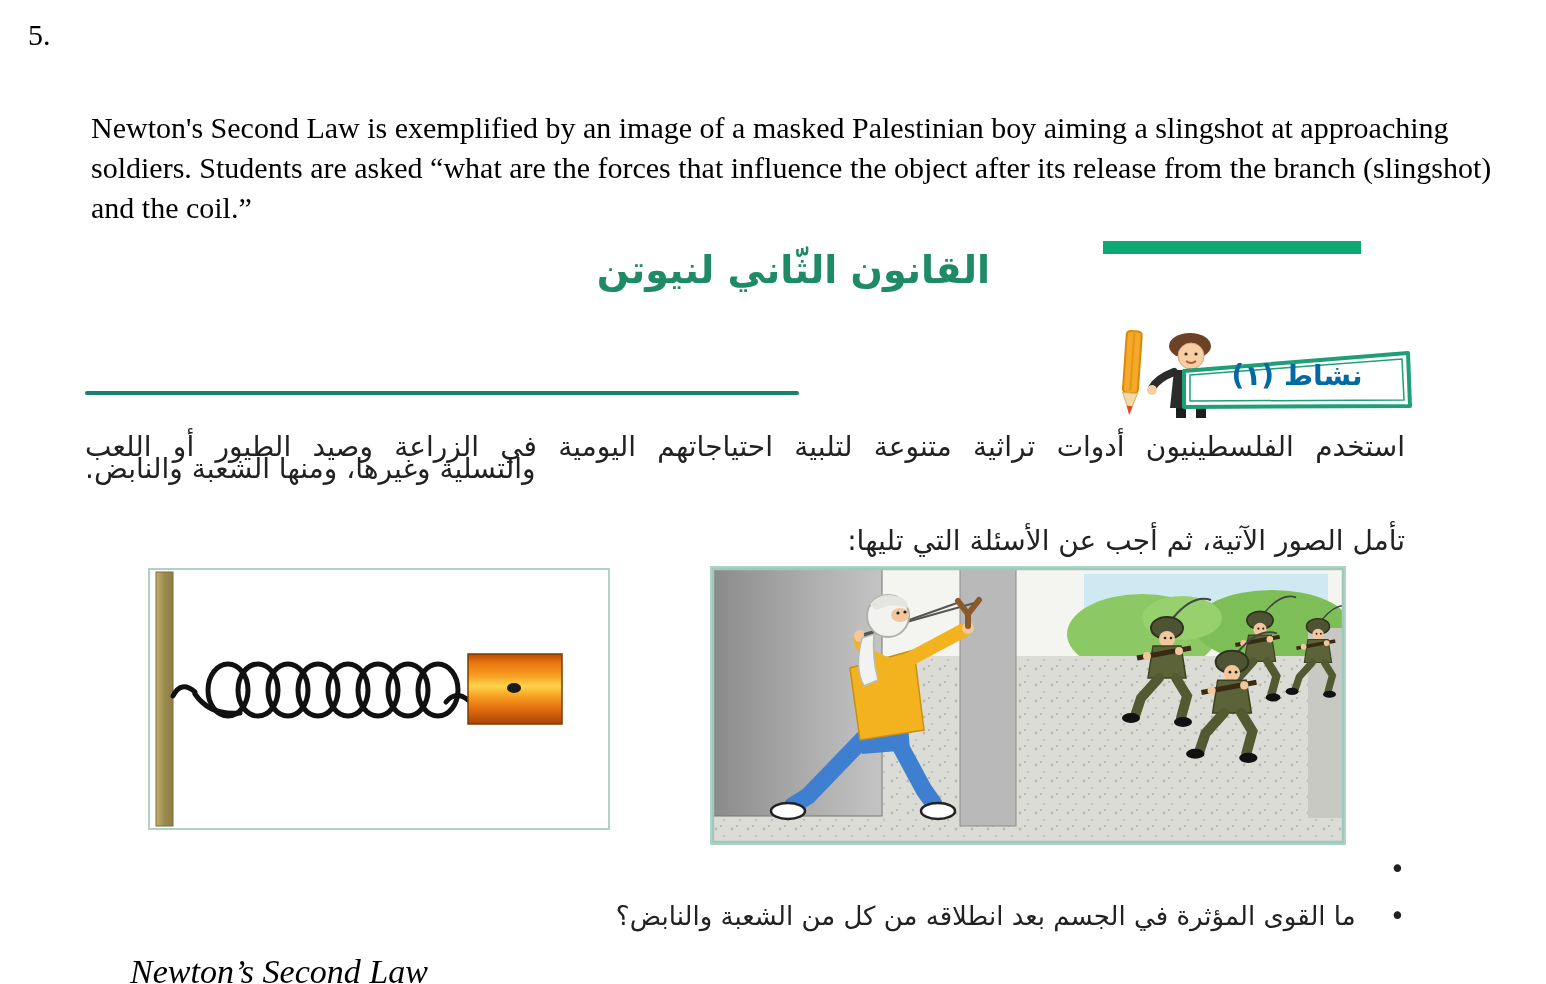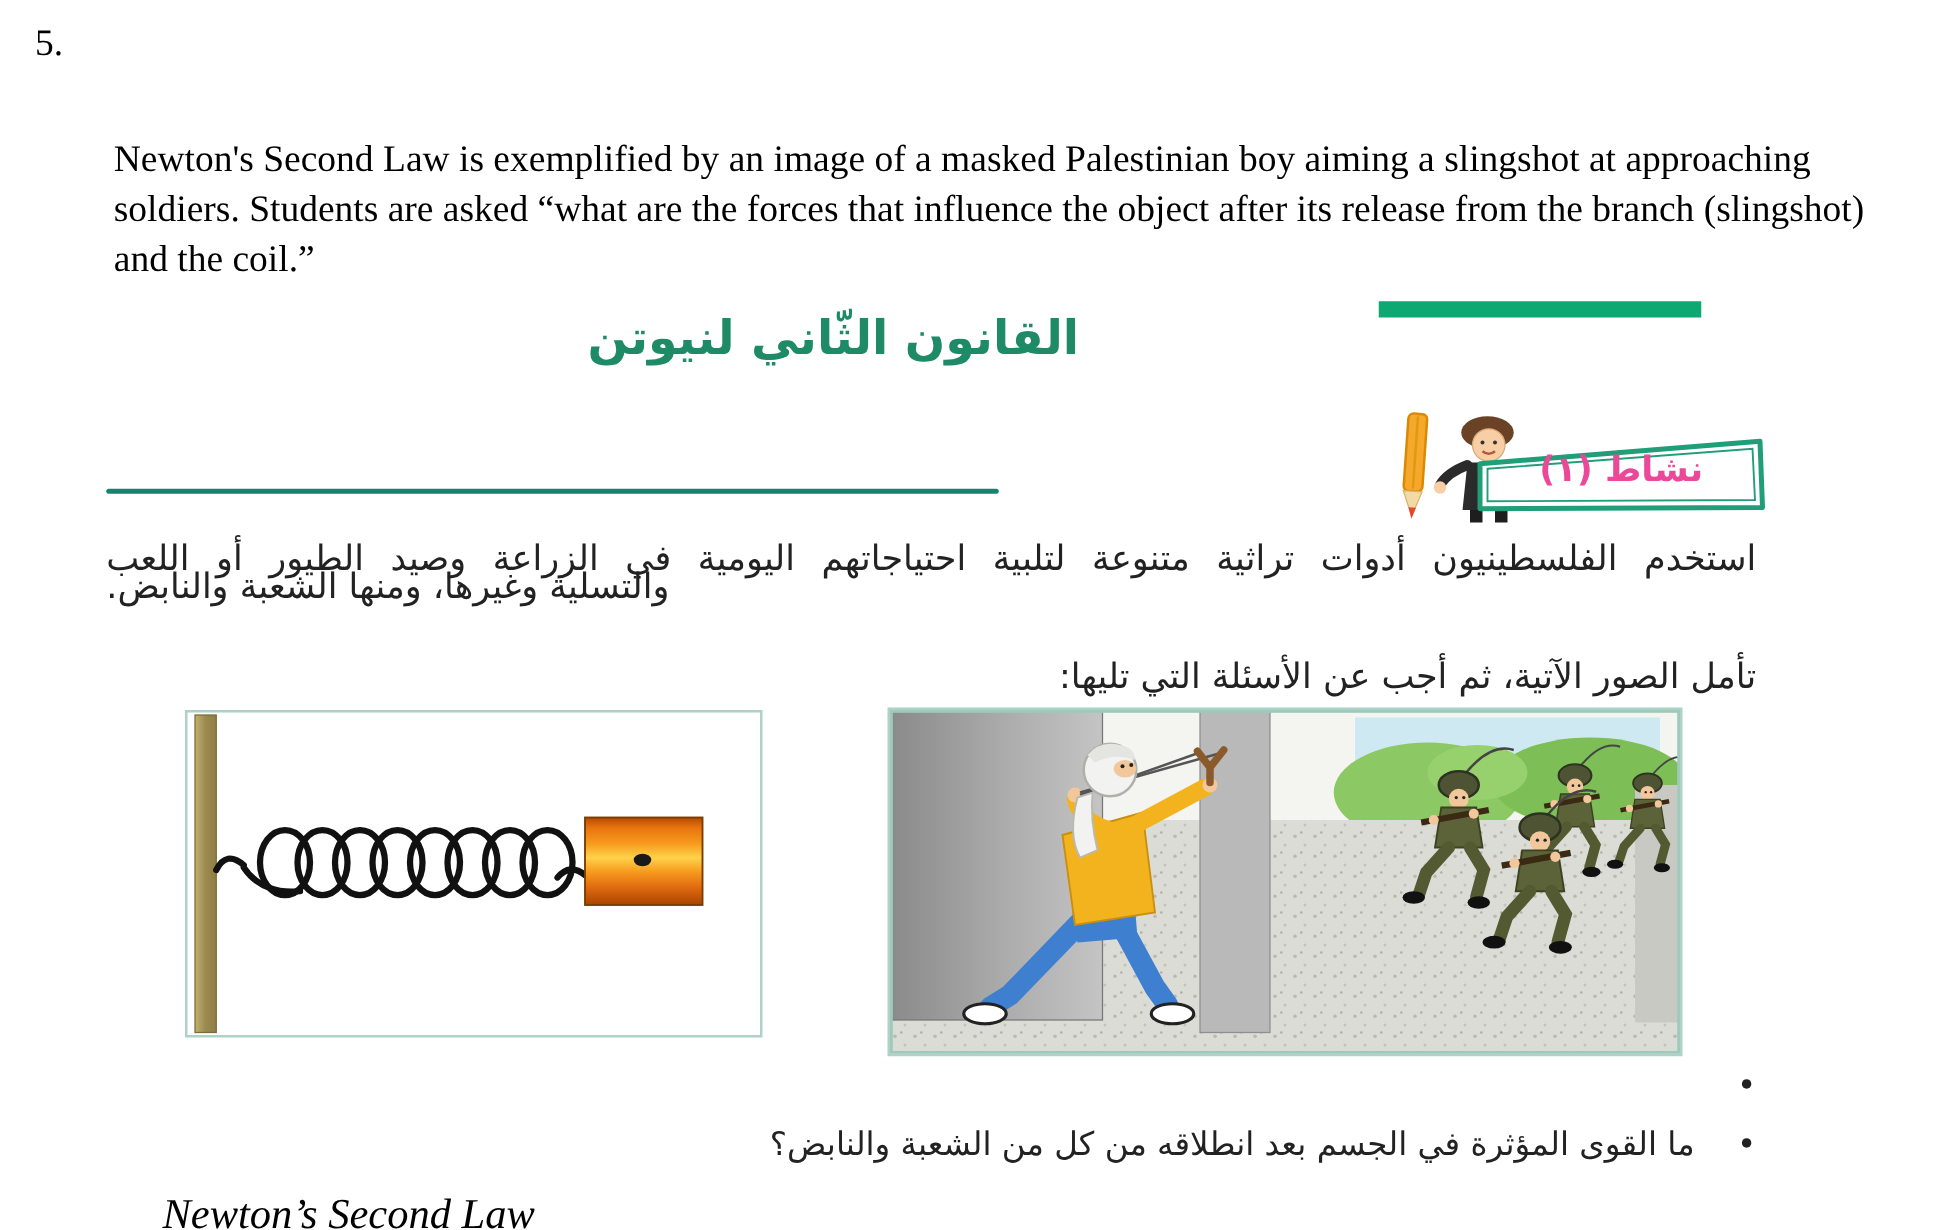--- a/index.html
+++ b/index.html
@@ -11,21 +11,21 @@
   .cite-num{width:47px;font-size:30px;line-height:42px;flex:0 0 auto;}
   .cite-text{font-size:30px;line-height:42px;}
   .italic{font-style:italic;}
   .description{position:absolute;left:59px;top:108px;width:1405px;
                font-size:30px;line-height:40px;margin-left:32px;}
   .footer-caption{position:absolute;left:130px;top:950px;font-size:34px;
                   font-style:italic;line-height:44px;}
 
   
   .green-bar{position:absolute;left:1103px;top:241px;width:258px;height:13px;}
-  .tb-title{position:absolute;left:470px;top:248px;width:520px;text-align:left;
+  .tb-title{position:absolute;left:470px;top:248px;width:520px;text-align:right;
             direction:rtl;font-family:"DejaVu Sans",sans-serif;font-weight:700;
             font-size:38px;}
   .activity-line{position:absolute;left:85px;top:391px;width:714px;height:4px;border-radius:2px;}
   .activity-title{position:absolute;left:800px;top:352px;width:305px;text-align:left;
                   direction:rtl;font-family:"DejaVu Sans",sans-serif;font-weight:700;
                   font-size:31px;color:#1c1c1c;}
   .pencil{position:absolute;left:1112px;top:327px;width:38px;height:94px;}
   .character{position:absolute;left:1144px;top:330px;width:96px;height:92px;}
   .banner{position:absolute;left:1180px;top:349px;width:234px;height:62px;}
   .banner svg{position:absolute;left:0;top:0;}
@@ -89,21 +89,21 @@
       <circle cx="89" cy="58" r="5" fill="#f8cfa5"></circle>
     <rect x="32" y="78" width="10" height="10" fill="#1e1e1e"></rect>
     <rect x="52" y="78" width="10" height="10" fill="#1e1e1e"></rect>
   </svg>
 
   <div class="banner">
     <svg width="234" height="62" viewBox="0 0 234 62">
       <polygon points="4,22 228,4 230,57 4,58" fill="#ffffff" stroke="#1f9e77" stroke-width="4" stroke-linejoin="round"></polygon>
       <polygon points="10,26 222,10 224,51 10,52" fill="none" stroke="#1f9e77" stroke-width="1.5"></polygon>
     </svg>
-    <div class="banner-label" style="color:#ec4899;text-align:center;">نشاط (١)</div>
+    <div class="banner-label" style="color:#0369a1;text-align:center;">نشاط (١)</div>
   </div>
 
   <div class="activity-line" style="background:#17826e;"></div>
 
   <div class="ar-par ar-line1">استخدم الفلسطينيون أدوات تراثية متنوعة لتلبية احتياجاتهم اليومية في الزراعة وصيد الطيور أو اللعب</div>
   <div class="ar-par ar-line2">والتسلية وغيرها، ومنها الشعبة والنابض.</div>
   <div class="ar-par ar-line3">تأمل الصور الآتية، ثم أجب عن الأسئلة التي تليها:</div>
 
   <div class="img-frame spring-img">
     <svg width="458" height="258" viewBox="0 0 458 258">

